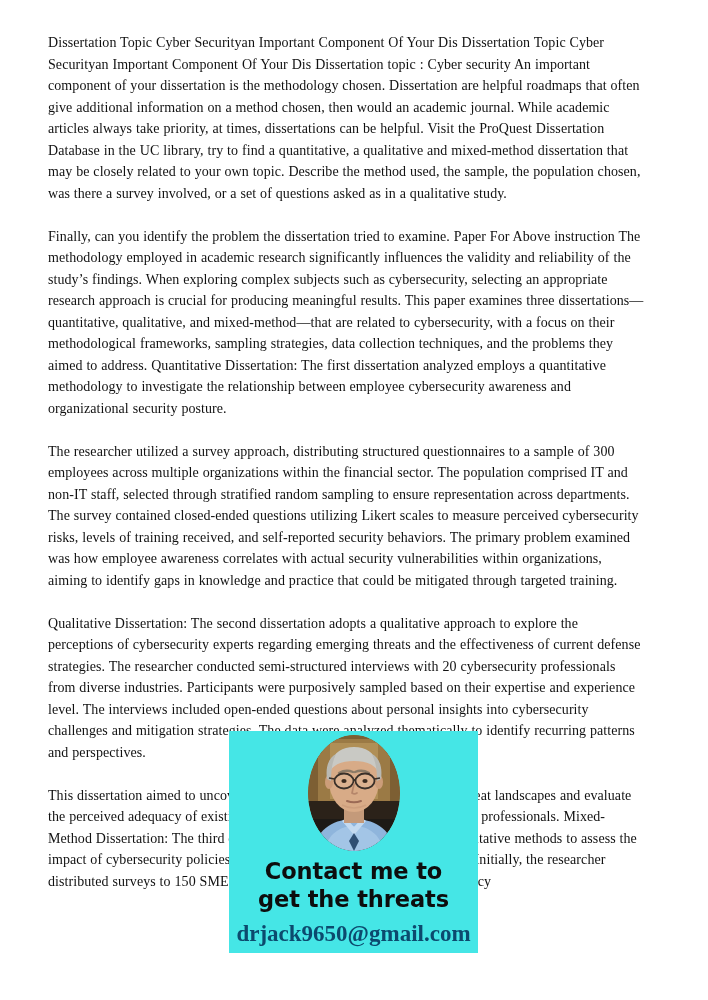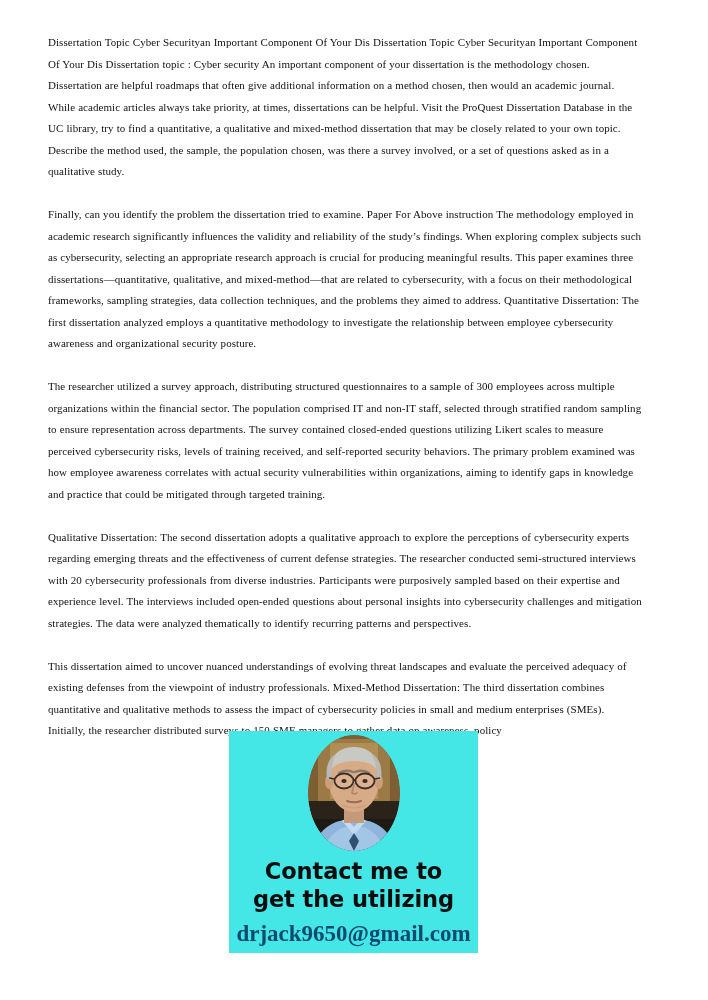--- a/index.html
+++ b/index.html
@@ -28,21 +28,21 @@
   
   #doc-body {
     position: absolute;
     left: 48px;
     top: 32px;
     width: 596px;
   }
 
   .para {
     margin: 0 0 21.5px 0;
-    font-size: 11px;
+    font-size: 14px;
     line-height: 21.5px;
     text-align: left;
     color: #111111;
     letter-spacing: 0.005em;
     word-spacing: 0.02em;
   }
   .para:last-child { margin-bottom: 0; }
 
   
   #contact-overlay {
@@ -159,19 +159,19 @@
 
           <path d="M39 66 q7 2.6 14 0" stroke="#9b6a55" stroke-width="2" fill="none" stroke-linecap="round"></path>
 
           <path d="M34 70 q12 6 24 0" stroke="#c99a79" stroke-width="1.4" fill="none" opacity="0.7"></path>
         </g>
       </svg>
     </div>
 
     <div id="contact-lines">
       <div class="contact-line" style="color: rgb(13, 13, 13);">Contact me to</div>
-      <div class="contact-line" style="color: rgb(13, 13, 13);">get the utilizing</div>
+      <div class="contact-line" style="color: rgb(13, 13, 13);">get the threats</div>
       <div id="contact-email" style="color: #0c4a6e;">drjack9650@gmail.com</div>
     </div>
 
   </div>
 
 </div>
 
 </body></html>

